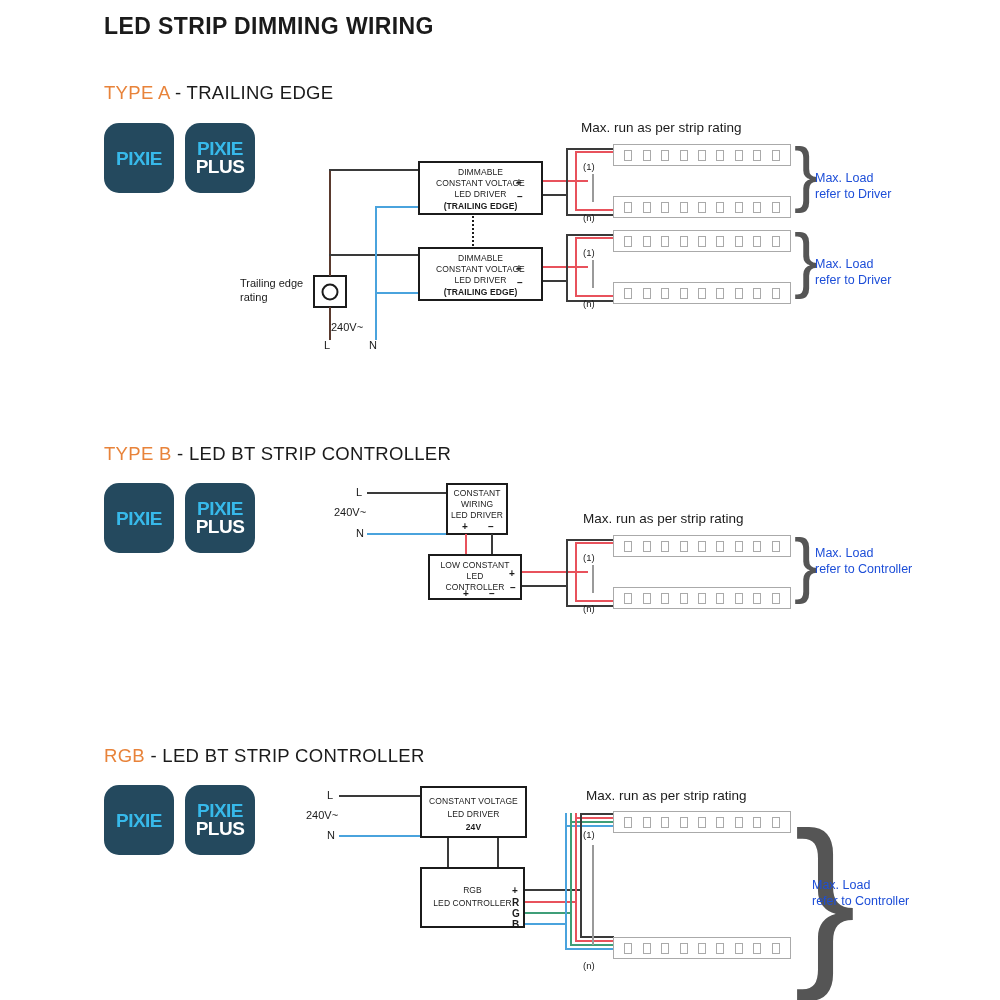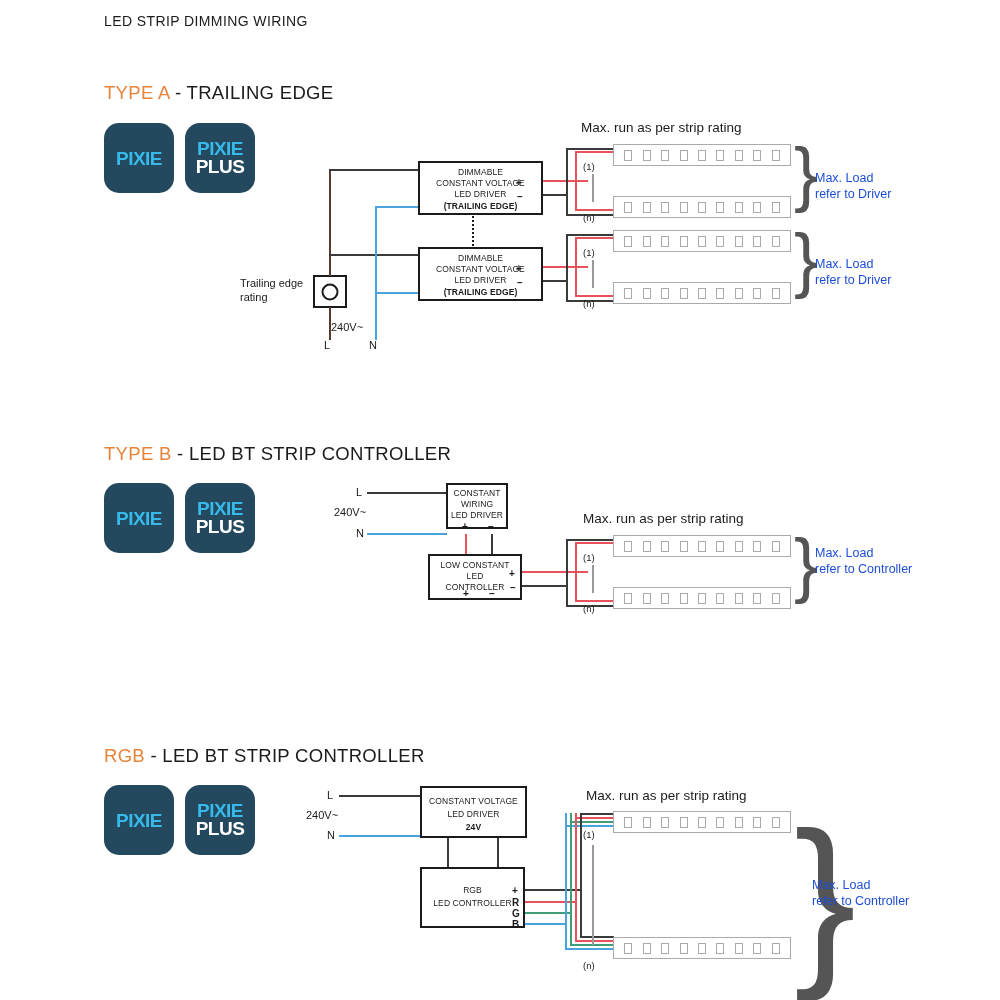--- a/index.html
+++ b/index.html
@@ -1,19 +1,19 @@
 <!DOCTYPE html>
 <html><head>
 <meta charset="utf-8">
 <style>
   html,body{margin:0;padding:0;background:#ffffff;}
   body{width:1000px;height:1000px;position:relative;font-family:"Liberation Sans",sans-serif;overflow:hidden;}
   .abs{position:absolute;}
   
-  .main-title{left:104px;top:13px;font-size:14px;font-weight:normal;letter-spacing:.4px;color:#1b1b1b;}
+  .main-title{left:104px;top:13px;font-size:23px;font-weight:bold;letter-spacing:.4px;color:#1b1b1b;}
   .sec-title{font-size:18.5px;font-weight:normal;letter-spacing:.3px;color:#1b1b1b;white-space:nowrap;}
   .sec-title .tag{color:#E8833A;}
   
   .badge{width:70px;height:70px;border-radius:15px;background:#24495e;}
   .badge .lg{position:absolute;left:0;right:0;text-align:center;font-weight:bold;letter-spacing:-0.5px;}
   .badge.one .lg{top:25px;font-size:19px;color:#37b9ea;}
   .badge.two .lg1{top:15px;font-size:19px;color:#37b9ea;}
   .badge.two .lg2{top:33px;font-size:19px;color:#ffffff;}
   
   .box{border:2px solid #1b1b1b;background:#fff;box-sizing:border-box;}
@@ -188,21 +188,21 @@
   <div class="lg lg1">PIXIE</div>
   <div class="lg lg2">PLUS</div>
 </div>
 
 <div class="abs lbl" style="left:356px;top:485px;">L</div>
 <div class="abs lbl" style="left:334px;top:505px;">240V~</div>
 <div class="abs lbl" style="left:356px;top:526px;">N</div>
 <div class="abs w h" style="left:367px;top:492px;width:80px;"></div>
 <div class="abs w h blue" style="left:367px;top:533px;width:80px;"></div>
 
-<div class="abs box" style="left:446px;top:483px;width:62px;height:46px;">
+<div class="abs box" style="left:446px;top:483px;width:62px;height:52px;">
   <div class="boxtxt" style="top:3px;">CONSTANT</div>
   <div class="boxtxt" style="top:14px;">WIRING</div>
   <div class="boxtxt" style="top:25px;">LED DRIVER</div>
 </div>
 <div class="abs term" style="left:462px;top:522px;">+</div>
 <div class="abs term" style="left:488px;top:522px;">–</div>
 <div class="abs w v red" style="left:465px;top:534px;height:21px;"></div>
 <div class="abs w v" style="left:491px;top:534px;height:21px;"></div>
 
 <div class="abs box" style="left:428px;top:554px;width:94px;height:46px;">

